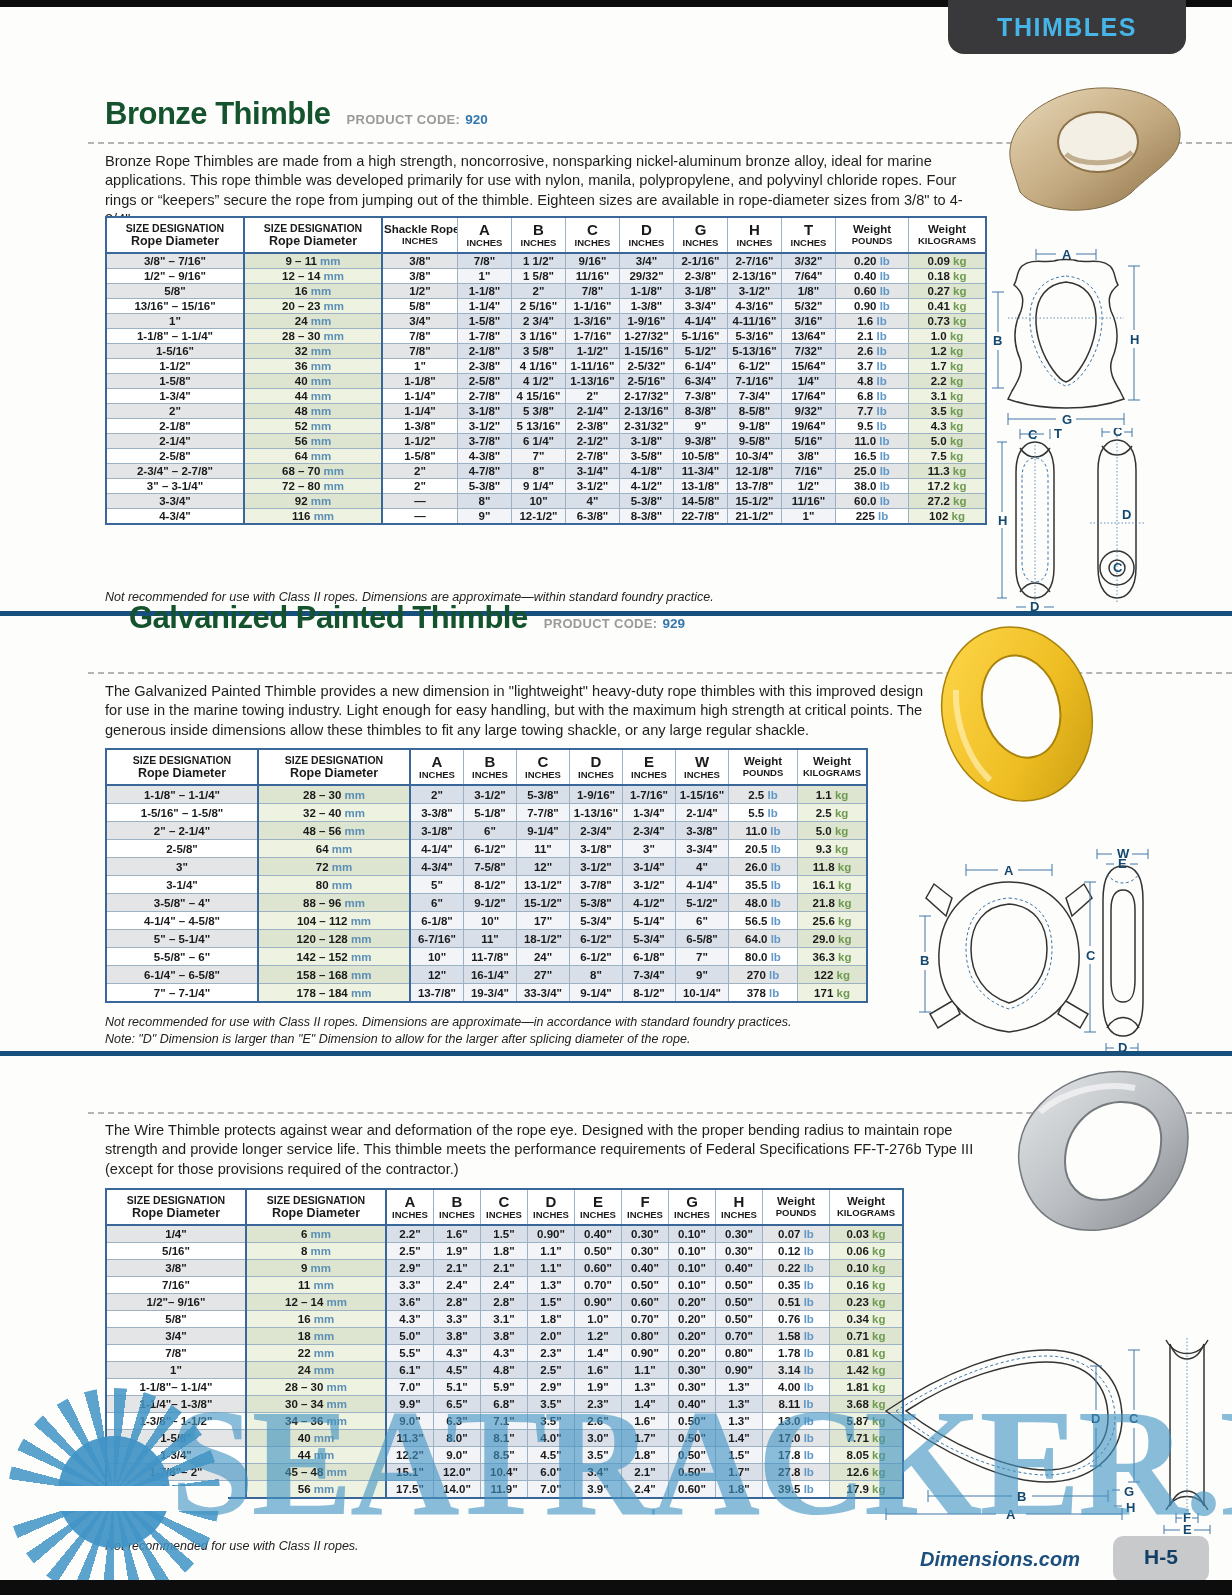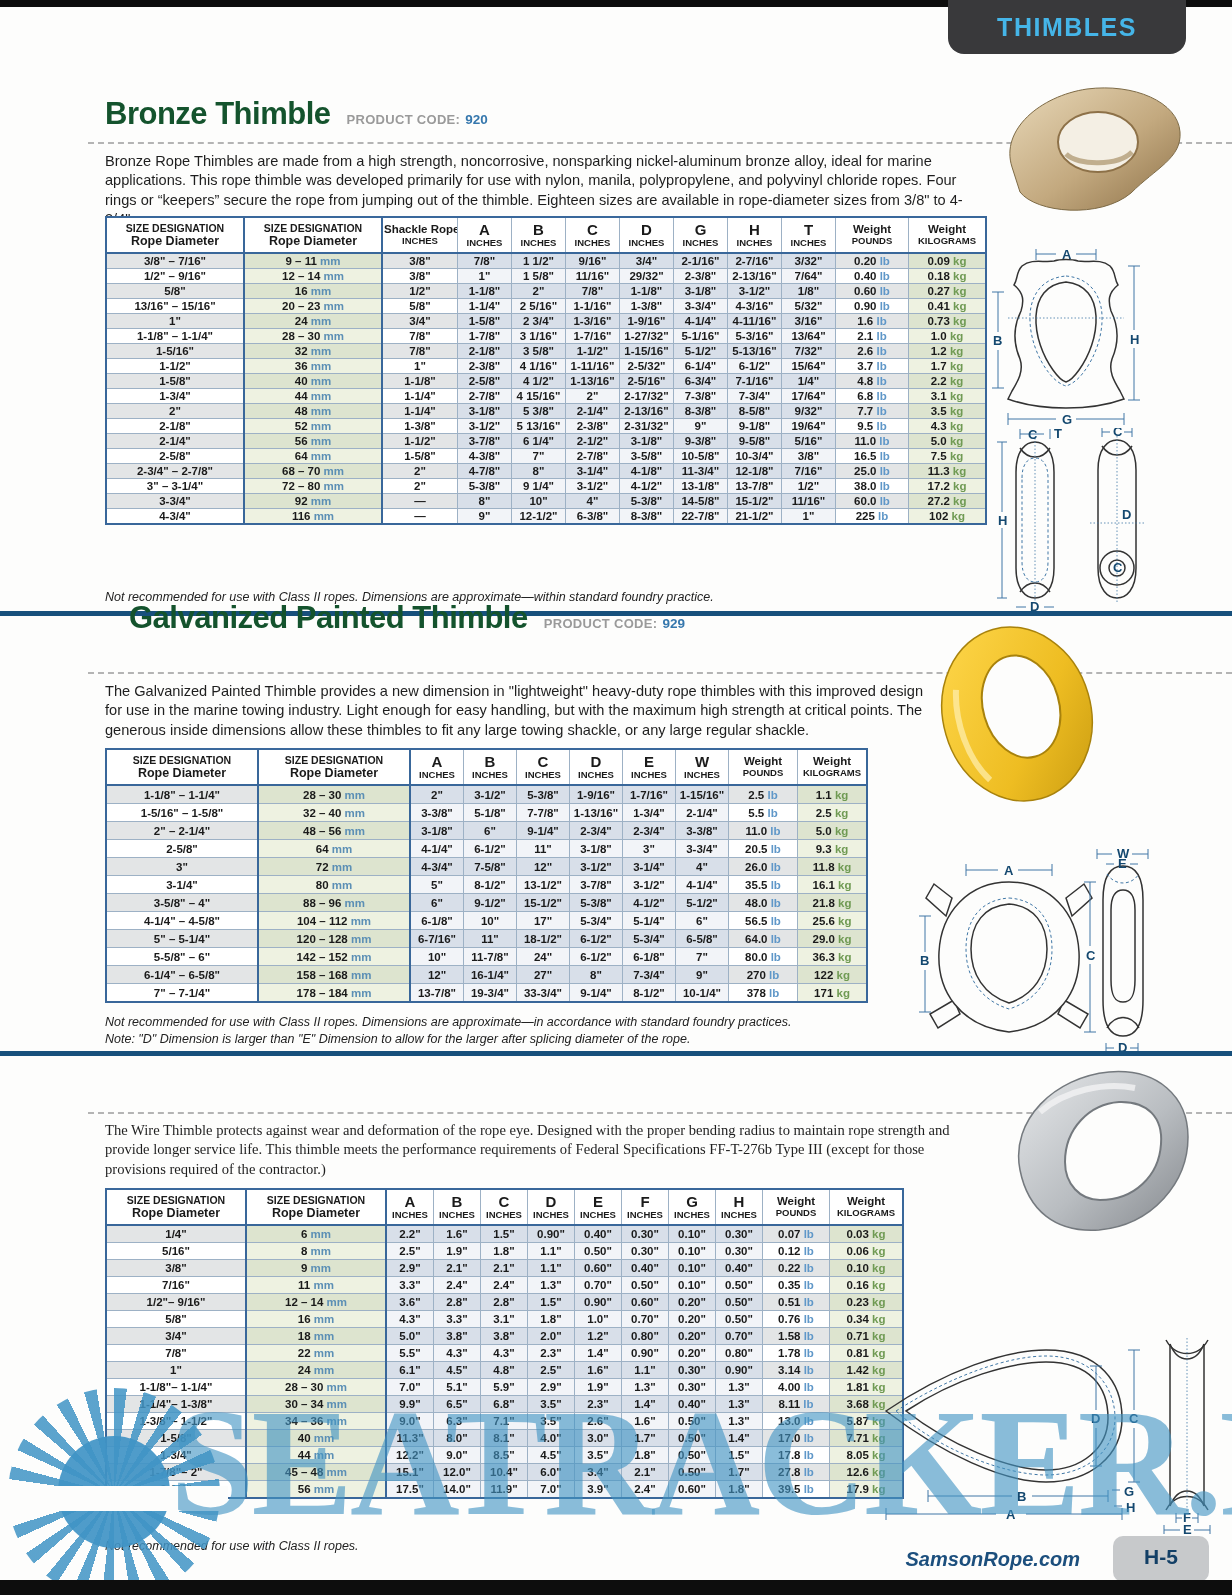--- a/index.html
+++ b/index.html
@@ -772,21 +772,21 @@
         <line x1="20" y1="200" x2="28" y2="200"></line>
         <line x1="44" y1="200" x2="52" y2="200"></line>
         <line x1="20" y1="195" x2="20" y2="205"></line>
         <line x1="52" y1="195" x2="52" y2="205"></line>
       </g>
     <text class="dim-label" x="32" y="204" font-size="11">D</text>
   </svg>
 
   <div class="divider" style="top:1051px;"></div>
   <div class="dashes" style="top:1112px;"></div>
-  <div class="desc" style="top:1121px;width:880px;font-family:Liberation Serif, serif;">The Wire Thimble protects against wear and deformation of the rope eye. Designed with the proper bending radius to maintain rope strength and provide longer service life. This thimble meets the performance requirements of Federal Specifications FF-T-276b Type III (except for those provisions required of the contractor.)</div>
+  <div class="desc" style="top:1121px;width:880px;">The Wire Thimble protects against wear and deformation of the rope eye. Designed with the proper bending radius to maintain rope strength and provide longer service life. This thimble meets the performance requirements of Federal Specifications FF-T-276b Type III (except for those provisions required of the contractor.)</div>
 
   <table id="wire-table" class="dtable">
       <thead>
         <tr>
           <th class="c-size">
             <div class="ht">SIZE DESIGNATION</div>
             <div class="hb">Rope Diameter</div>
           </th>
           <th class="c-mm">
             <div class="ht">SIZE DESIGNATION</div>
@@ -1135,21 +1135,21 @@
     <text class="dim-label" x="31" y="200" font-size="11">F</text>
     <g class="dim-line">
         <line x1="12" y1="208" x2="28" y2="208"></line>
         <line x1="42" y1="208" x2="58" y2="208"></line>
         <line x1="12" y1="203" x2="12" y2="212"></line>
         <line x1="58" y1="203" x2="58" y2="212"></line>
       </g>
     <text class="dim-label" x="31" y="212" font-size="11">E</text>
   </svg>
 
-  <div class="footer-site">SamsonRope.com</div>
+  <div class="footer-site">Dimensions.com</div>
   <div class="page-tab">
     <span>H-5</span>
   </div>
   <div class="bottom-strip"></div>
 
   <div class="watermark">
     <div class="sun">
       <div class="rays"></div>
       <div class="disc"></div>
       <div class="band"></div>

